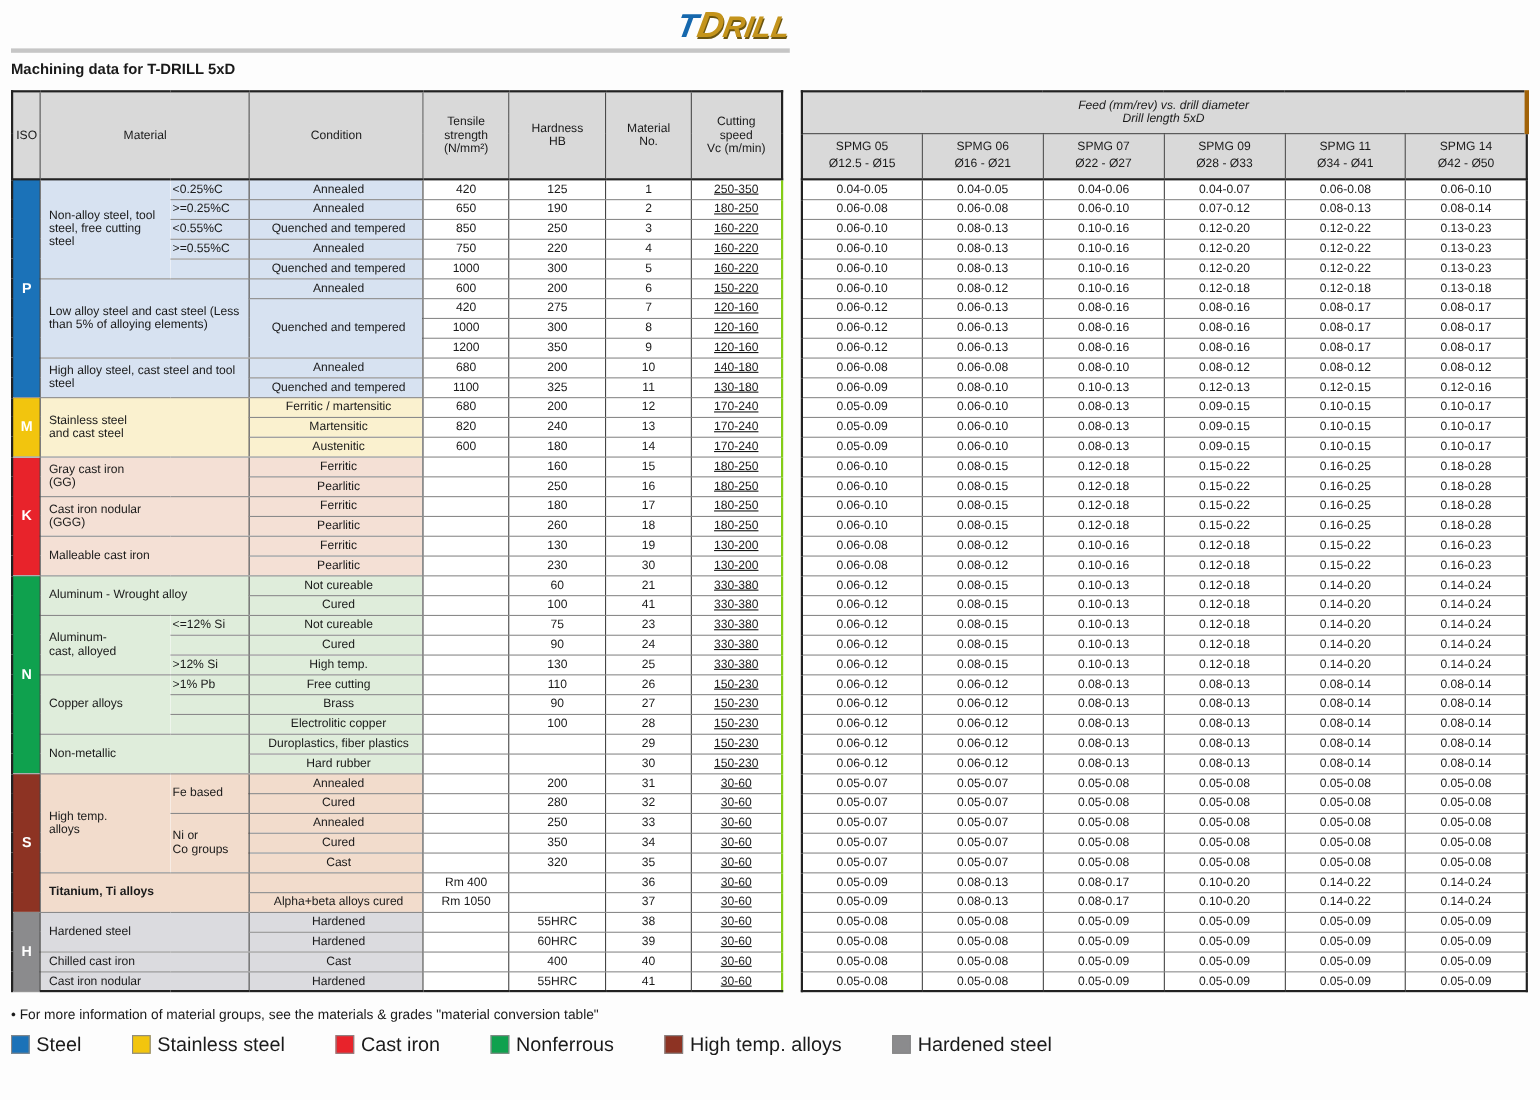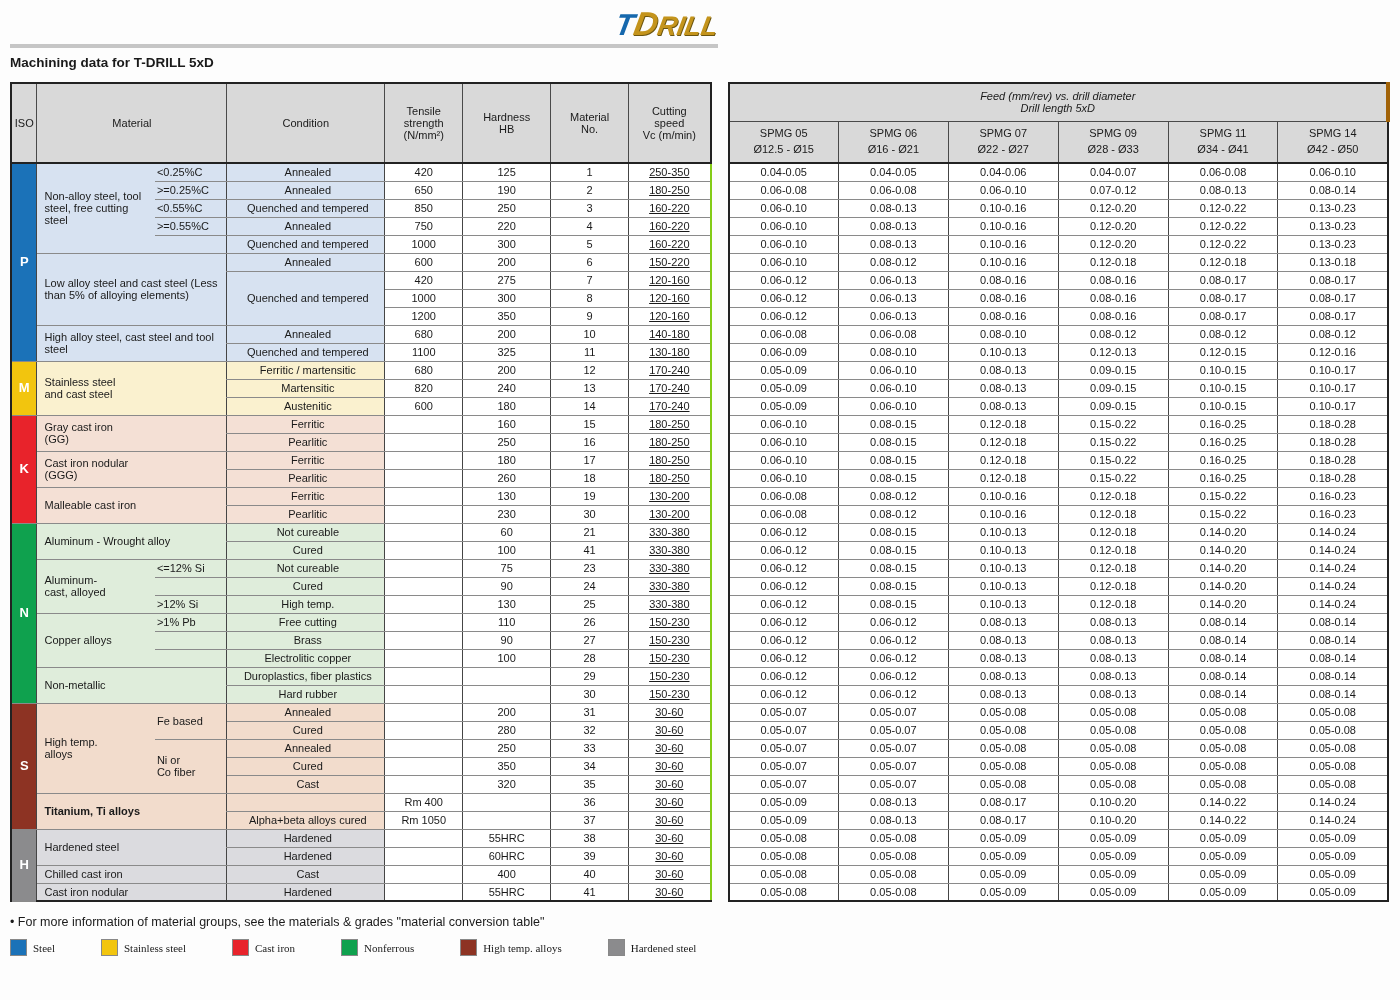--- a/index.html
+++ b/index.html
@@ -82,21 +82,21 @@
   tbody td.mat { text-align: left; padding-left: 7px; border-right: none; white-space: pre-line; }
   tbody td.sub { text-align: left; border-left: none; white-space: pre-line; padding-left: 2px; }
   tbody td.cond { text-align: center; padding-left: 7px; }
   tbody td.vc { border-right: 2px solid #84cc16; text-decoration: underline; }
   tbody td.f-first { border-left: 2px solid #222; }
   tbody td.f-last { border-right: 2px solid #222; }
   tr.last-row td { border-bottom: 2px solid #222; }
 
   .footnote { margin-top: 13px; font-size: 12.5px; }
   .legend { display: flex; gap: 46px; margin-top: 10px; align-items: center; }
-  .legend-item { display: flex; align-items: center; gap: 6px; font-size: 11px; font-family: Liberation Serif, serif; }
+  .legend-item { display: flex; align-items: center; gap: 6px; font-size: 18px; }
   .swatch { width: 17px; height: 17px; display: inline-block; border: 1px solid #888; }
 </style>
 </head>
 <body>
 
 <div class="header-band">
   <div class="logo"><span class="logo-t">T</span><span class="logo-drill">DRILL</span></div>
 </div>
 <div class="subtitle">Machining data for T-DRILL 5xD</div>
 
@@ -622,21 +622,21 @@
         <td class="spacer"></td>
         <td class="feed f-first">0.05-0.07</td>
         <td class="feed">0.05-0.07</td>
         <td class="feed">0.05-0.08</td>
         <td class="feed">0.05-0.08</td>
         <td class="feed">0.05-0.08</td>
         <td class="feed f-last">0.05-0.08</td>
       </tr>
       <tr>
         <td class="sub" rowspan="3" style="background: rgb(242, 220, 204);">Ni or
-Co fiber</td>
+Co groups</td>
         <td class="cond" style="background: rgb(242, 220, 204);">Annealed</td>
         <td class="ts"></td>
         <td class="hb">250</td>
         <td class="no">33</td>
         <td class="vc">30-60</td>
         <td class="spacer"></td>
         <td class="feed f-first">0.05-0.07</td>
         <td class="feed">0.05-0.07</td>
         <td class="feed">0.05-0.08</td>
         <td class="feed">0.05-0.08</td>

